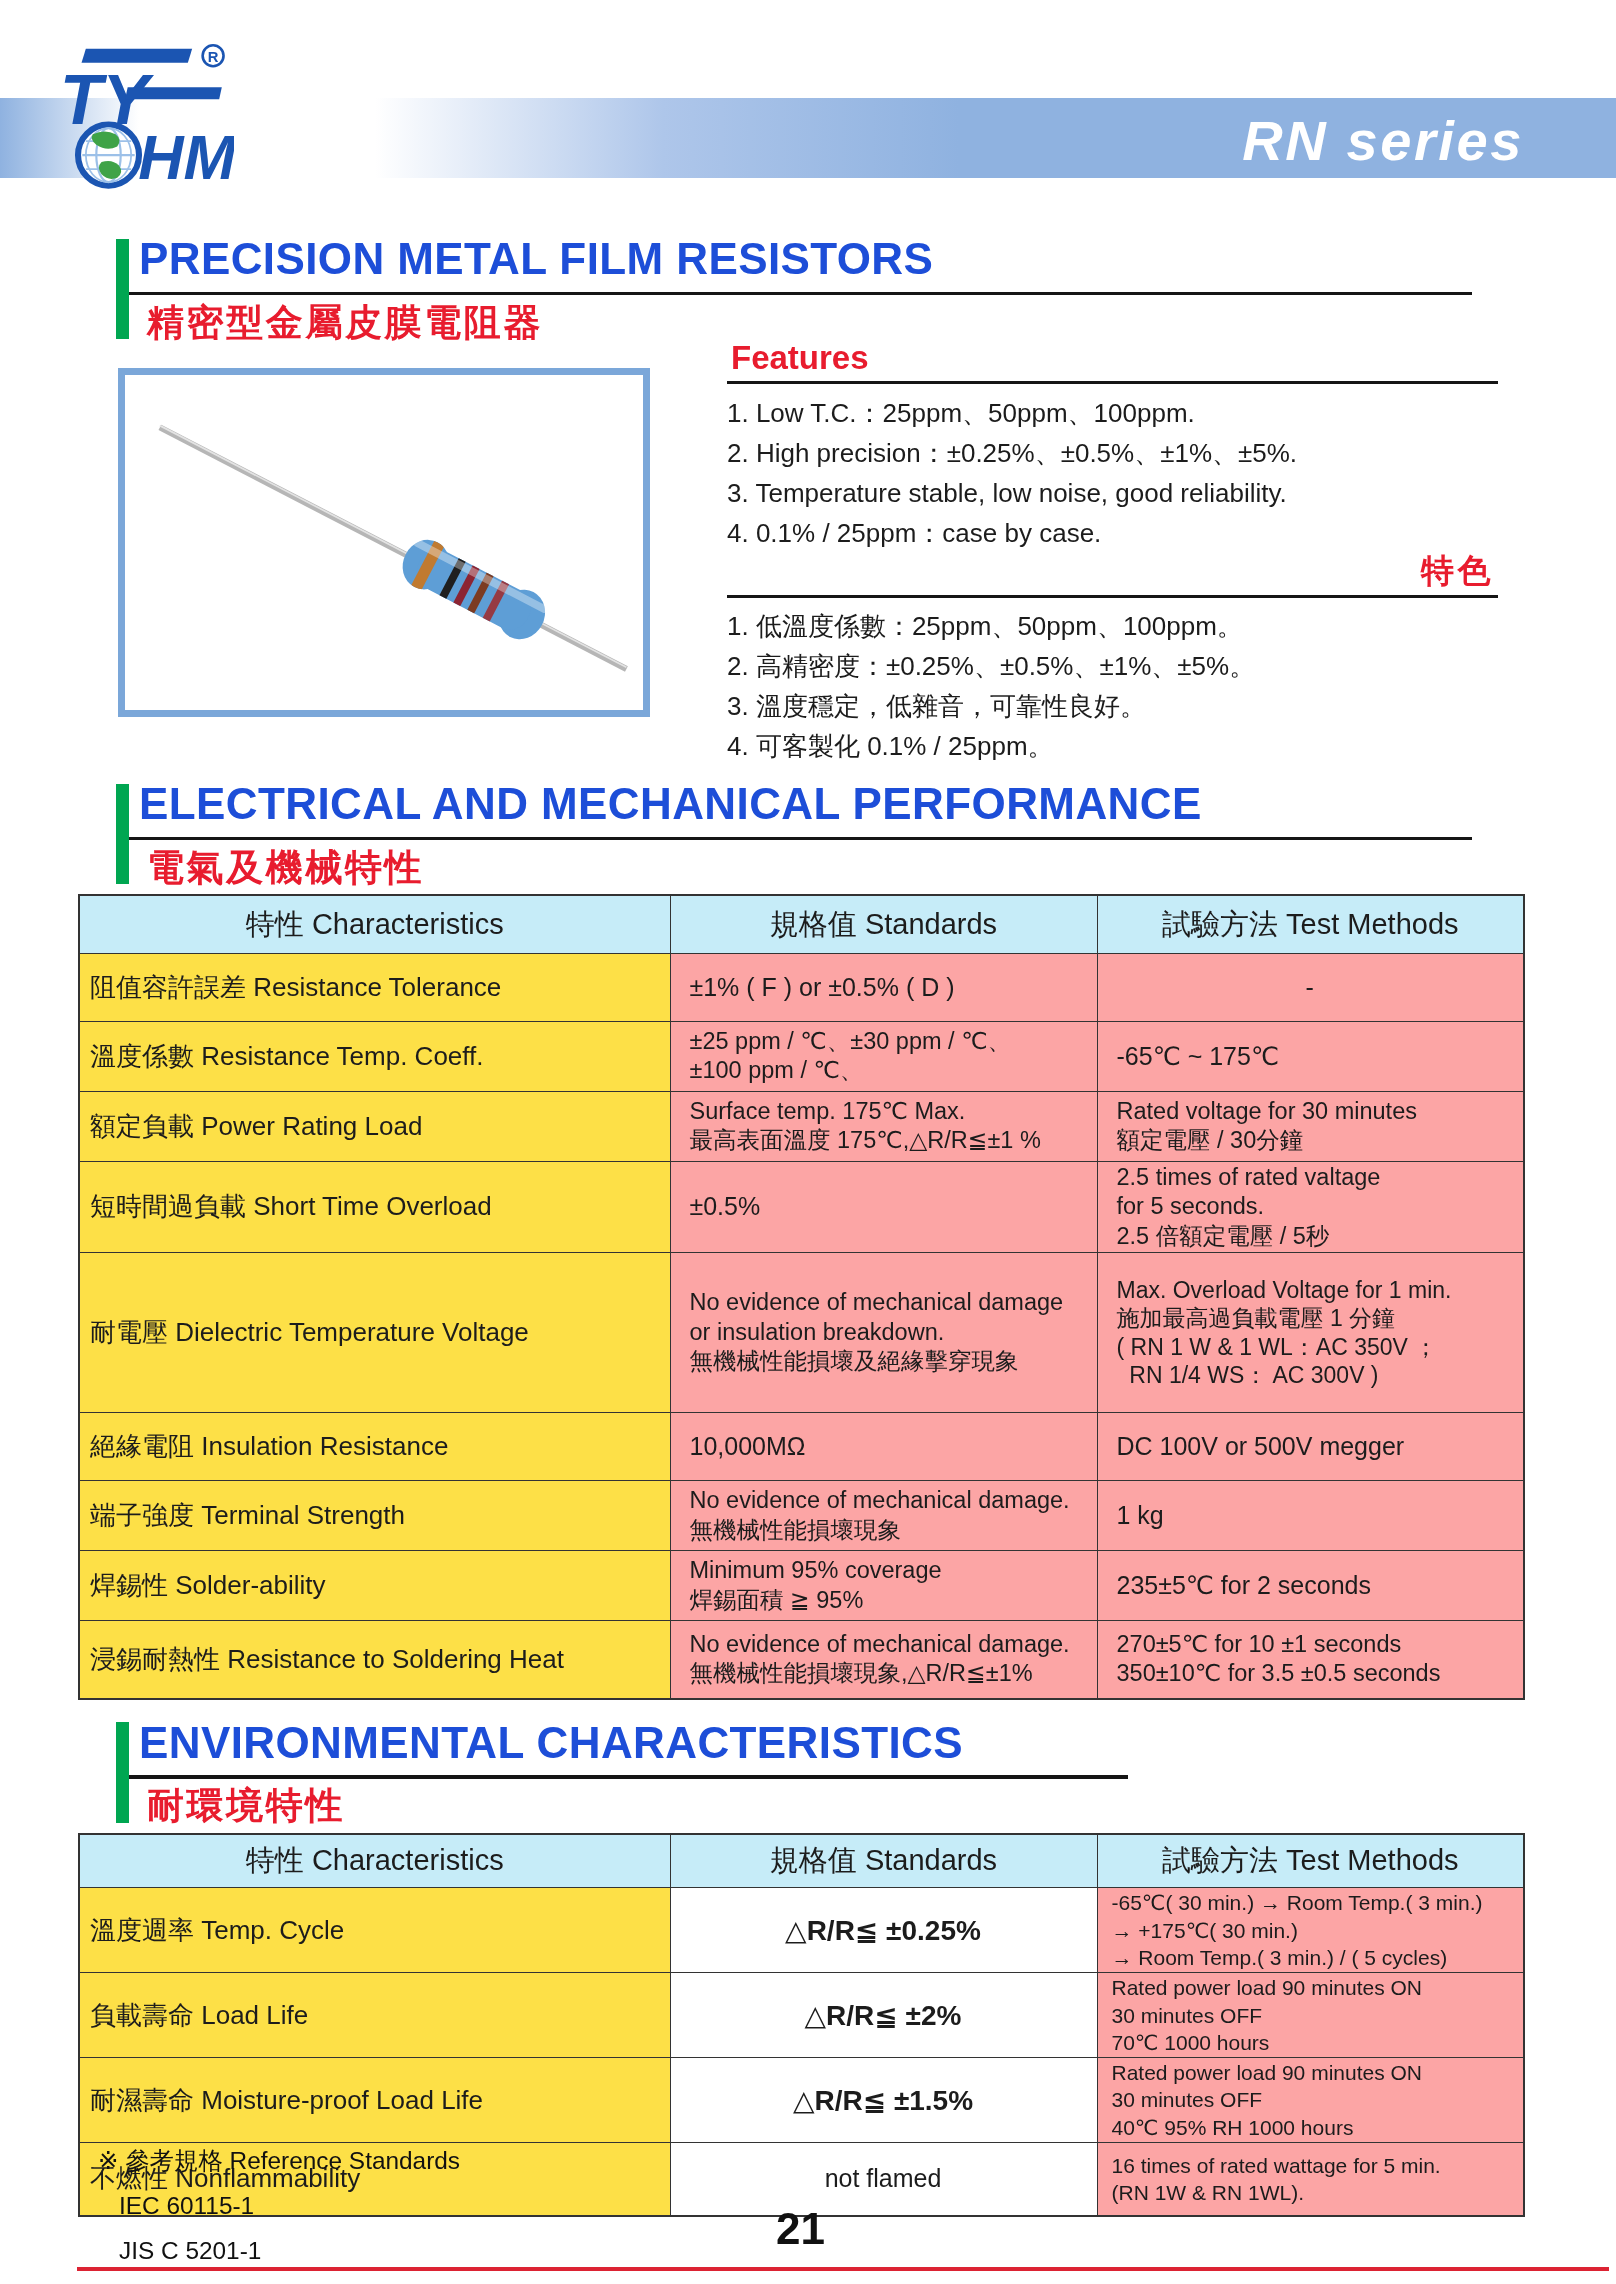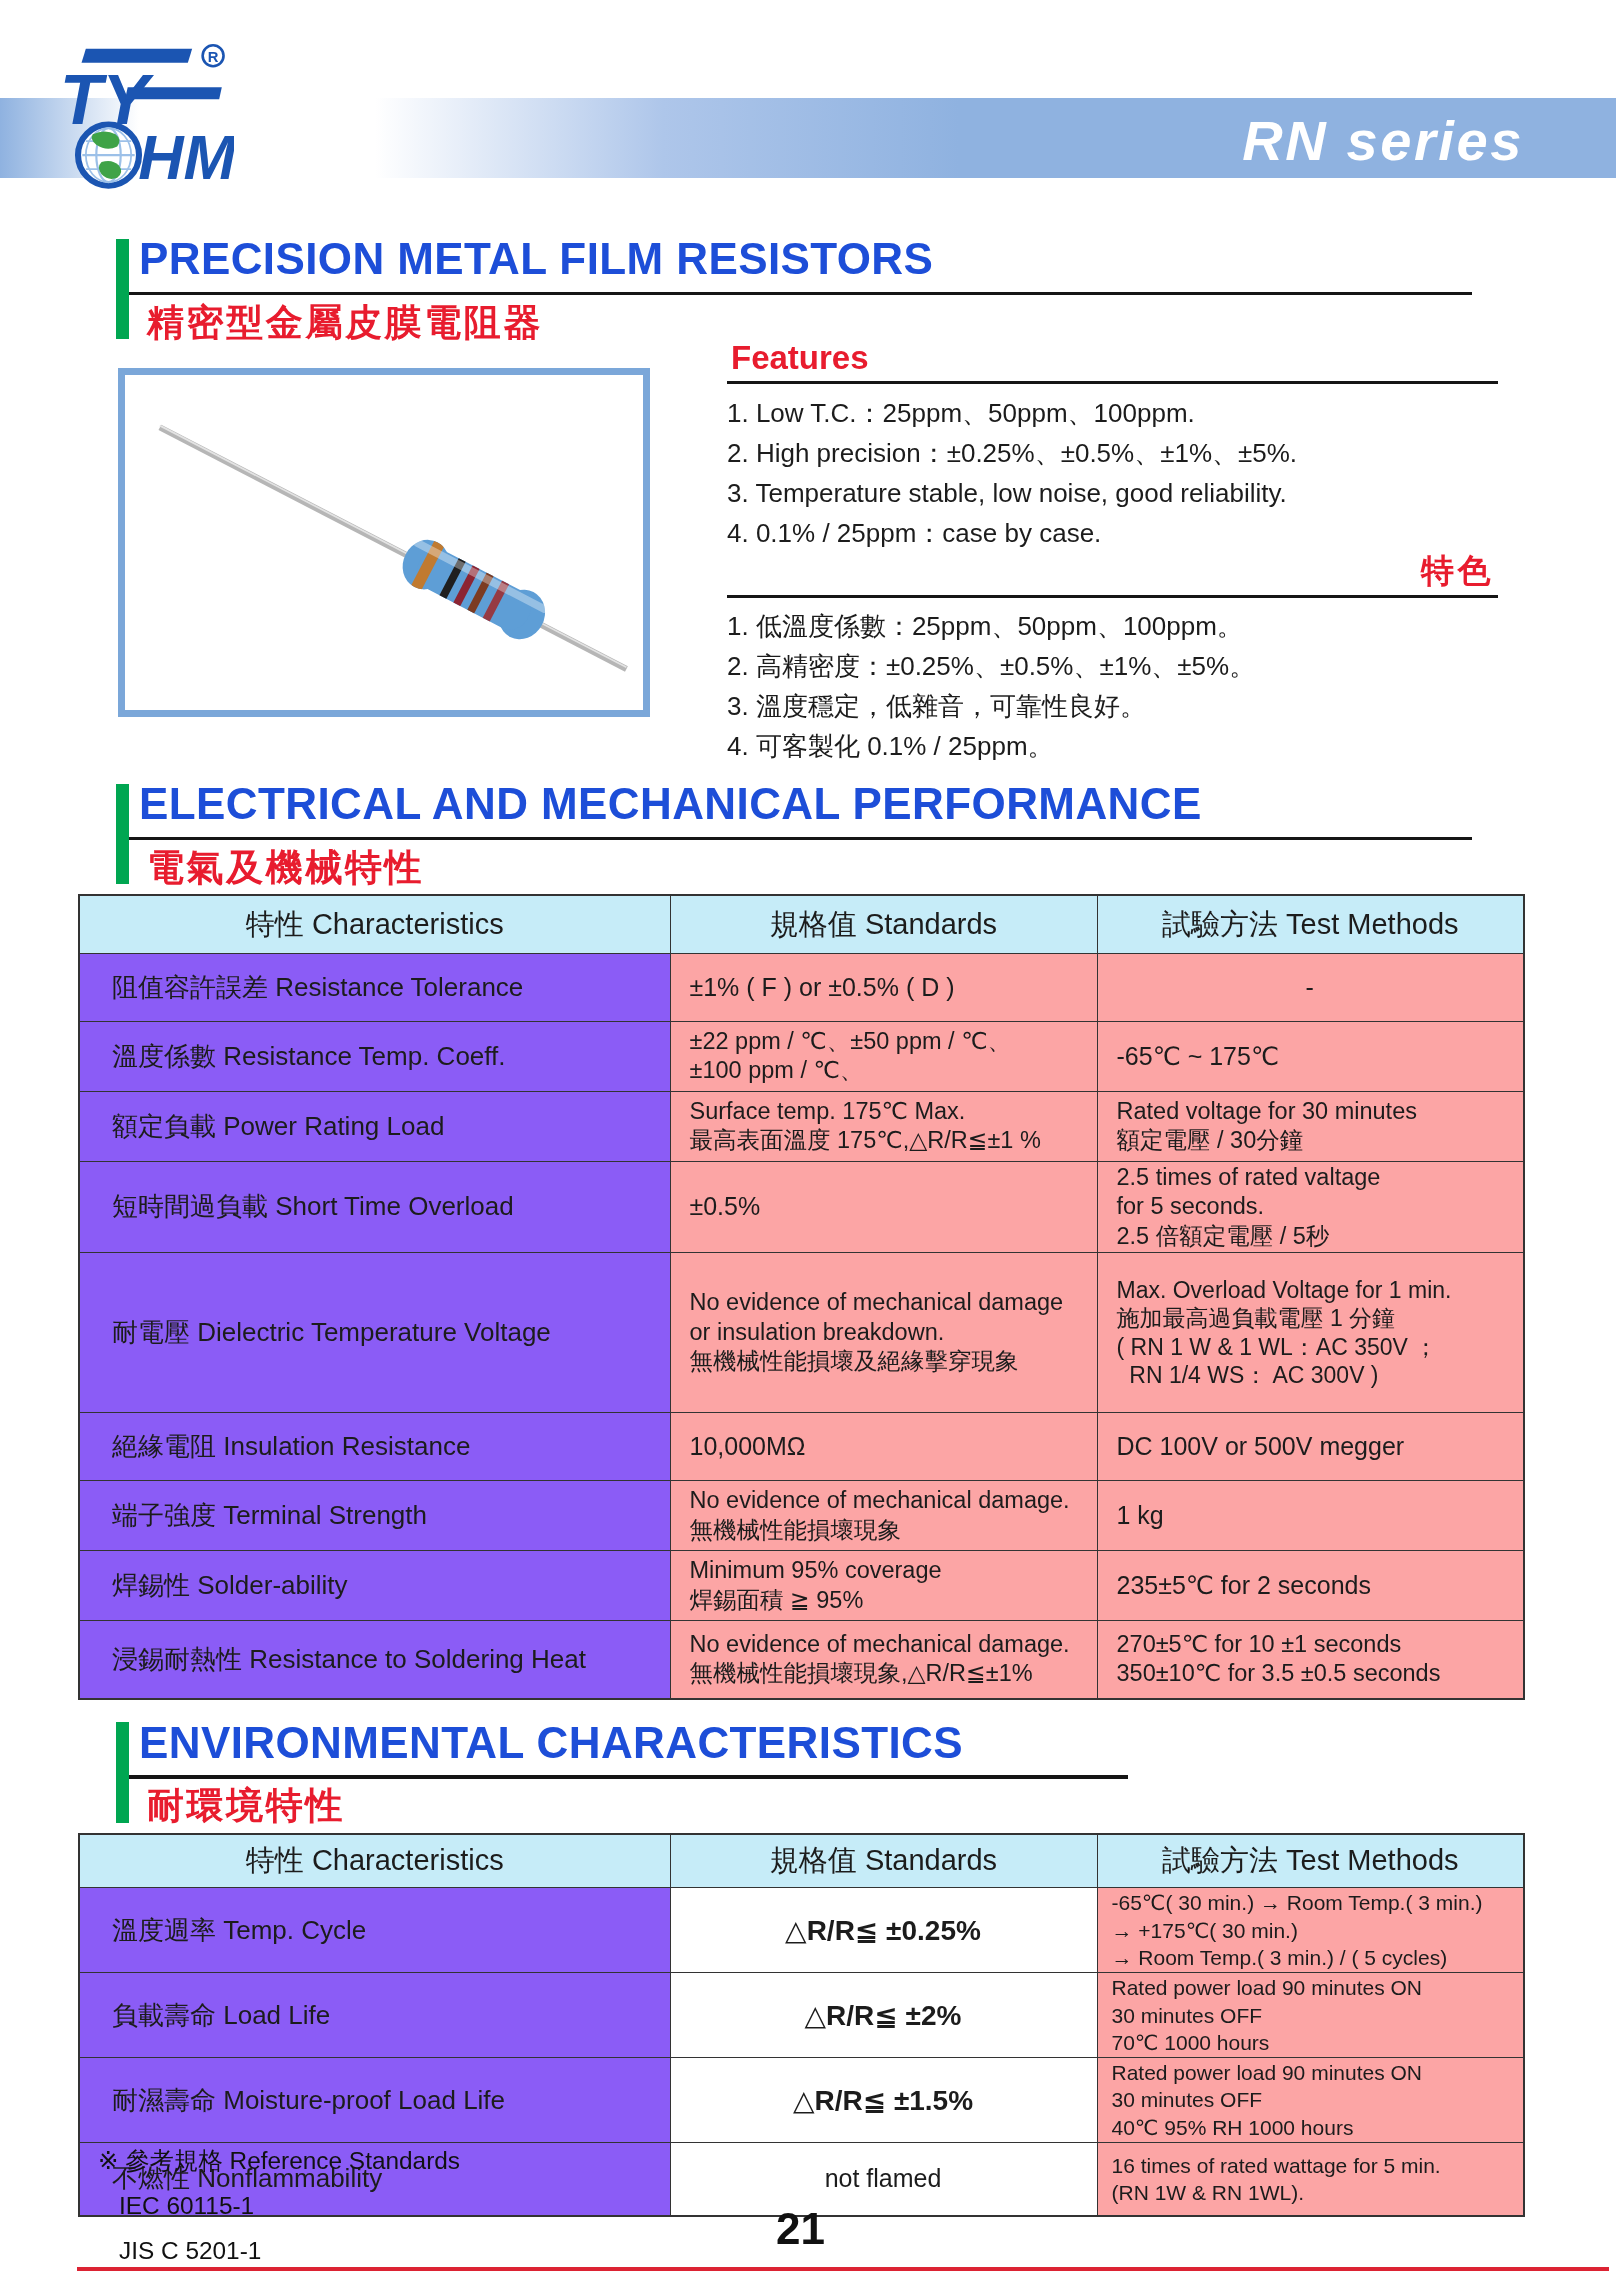--- a/index.html
+++ b/index.html
@@ -32,21 +32,21 @@
   .resistor-box{width:518px;height:335px;border:7px solid #7ba7d9;background:#fff;margin-top:31px;flex:none;}
   .features-col{margin-left:77px;width:771px;}
   .f-head{margin:4px;font-size:33px;line-height:1.0;color:#e81c2e;font-weight:bold;}
   .f-head.zh2{margin-top:1.7px;letter-spacing:3.5px;text-align:right;}
   .f-rule{height:2.6px;background:#151515;margin:7.8px 0 0 0;width:771px;}
   .f-list{list-style:none;margin:8.7px 0 0 0;padding:0;font-size:26px;line-height:40px;color:#1c1c1c;}
   
   table.spec{border-collapse:collapse;table-layout:fixed;width:1445px;margin:8.7px 0 0 78px;border:2.6px solid #333;}
   table.spec th,table.spec td{border:1.7px solid #333;vertical-align:middle;white-space:pre-line;}
   table.spec th{background:#c6ecf8;font-weight:normal;font-size:29px;text-align:center;}
-  td.c1{background:#8b5cf6;text-align:left;padding-left:32px;font-size:26px;}
+  td.c1{background:#fde047;text-align:left;padding-left:10px;font-size:26px;}
   td.std,td.tm{background:#fca5a5;text-align:left;padding-left:19px;font-size:25px;line-height:1.25;}
   td.center{text-align:center;padding-left:0;}
   td.f27{font-size:23.5px;}
   td.f26{font-size:23px;line-height:1.22;}
   td.envstd{text-align:center;padding-left:0;font-size:28px;font-weight:bold;}
   td.envstd.normal{font-weight:normal;font-size:25px;}
   td.envtm{font-size:21px;line-height:1.3;padding-left:14px;}
   .t1-h{height:58px;} .t1-r1{height:68px;} .t1-r2{height:70px;} .t1-r3{height:70px;}
   .t1-r4{height:89px;} .t1-r5{height:160px;} .t1-r6{height:68px;} .t1-r7{height:70px;}
   .t1-r8{height:70px;} .t1-r9{height:78px;}
@@ -160,21 +160,21 @@
       <th>規格值 Standards</th>
       <th>試驗方法 Test Methods</th>
     </tr>
     <tr class="t1-r1">
       <td class="c1">阻值容許誤差 Resistance Tolerance</td>
       <td class="std">±1% ( F ) or ±0.5% ( D )</td>
       <td class="tm center">-</td>
     </tr>
     <tr class="t1-r2">
       <td class="c1">溫度係數 Resistance Temp. Coeff.</td>
-      <td class="std f27">±22 ppm / ℃、±50 ppm / ℃、
+      <td class="std f27">±25 ppm / ℃、±30 ppm / ℃、
 ±100 ppm / ℃、</td>
       <td class="tm">-65℃ ~ 175℃</td>
     </tr>
     <tr class="t1-r3">
       <td class="c1">額定負載 Power Rating Load</td>
       <td class="std f27">Surface temp. 175℃ Max.
 最高表面溫度 175℃,△R/R≦±1 %</td>
       <td class="tm f27">Rated voltage for 30 minutes
 額定電壓 / 30分鐘</td>
     </tr>

